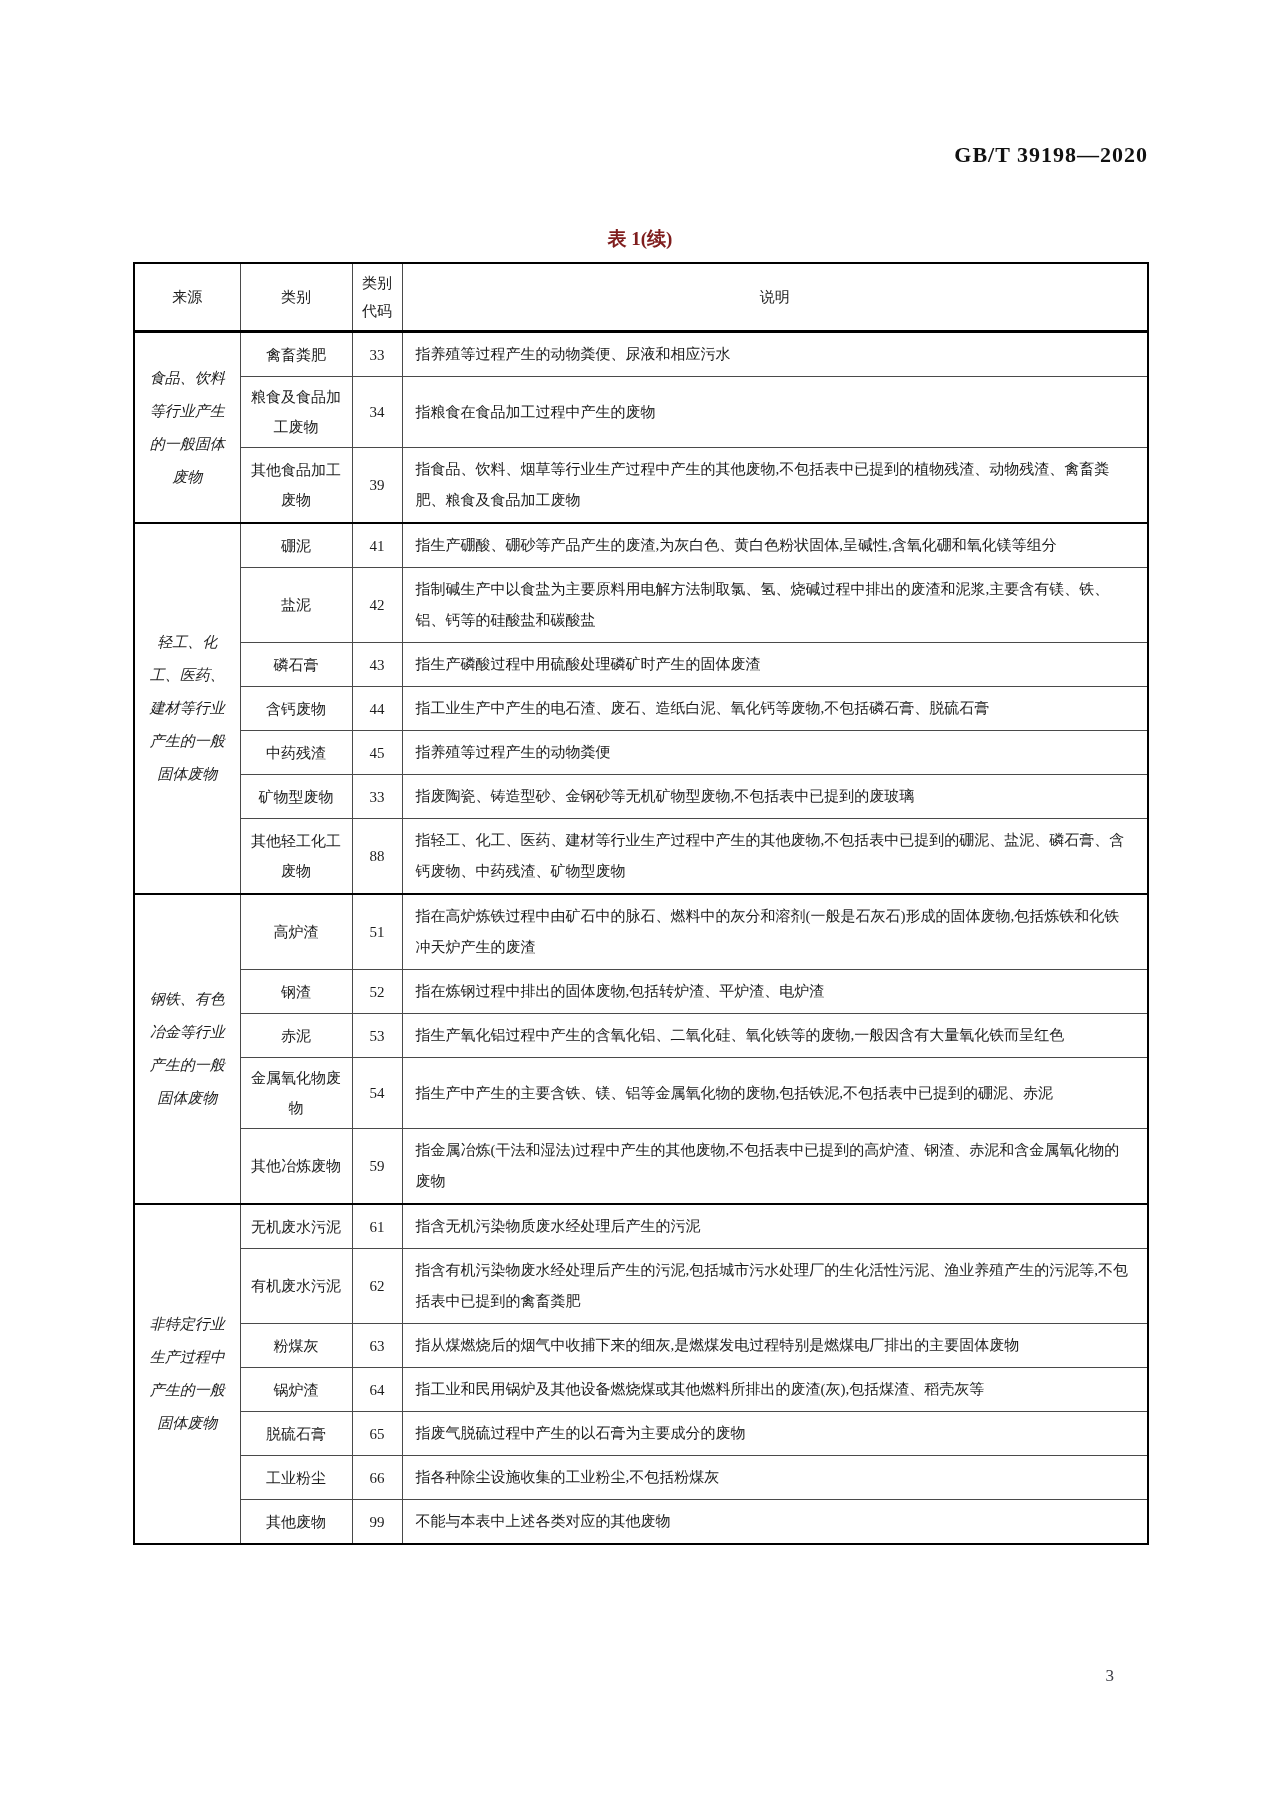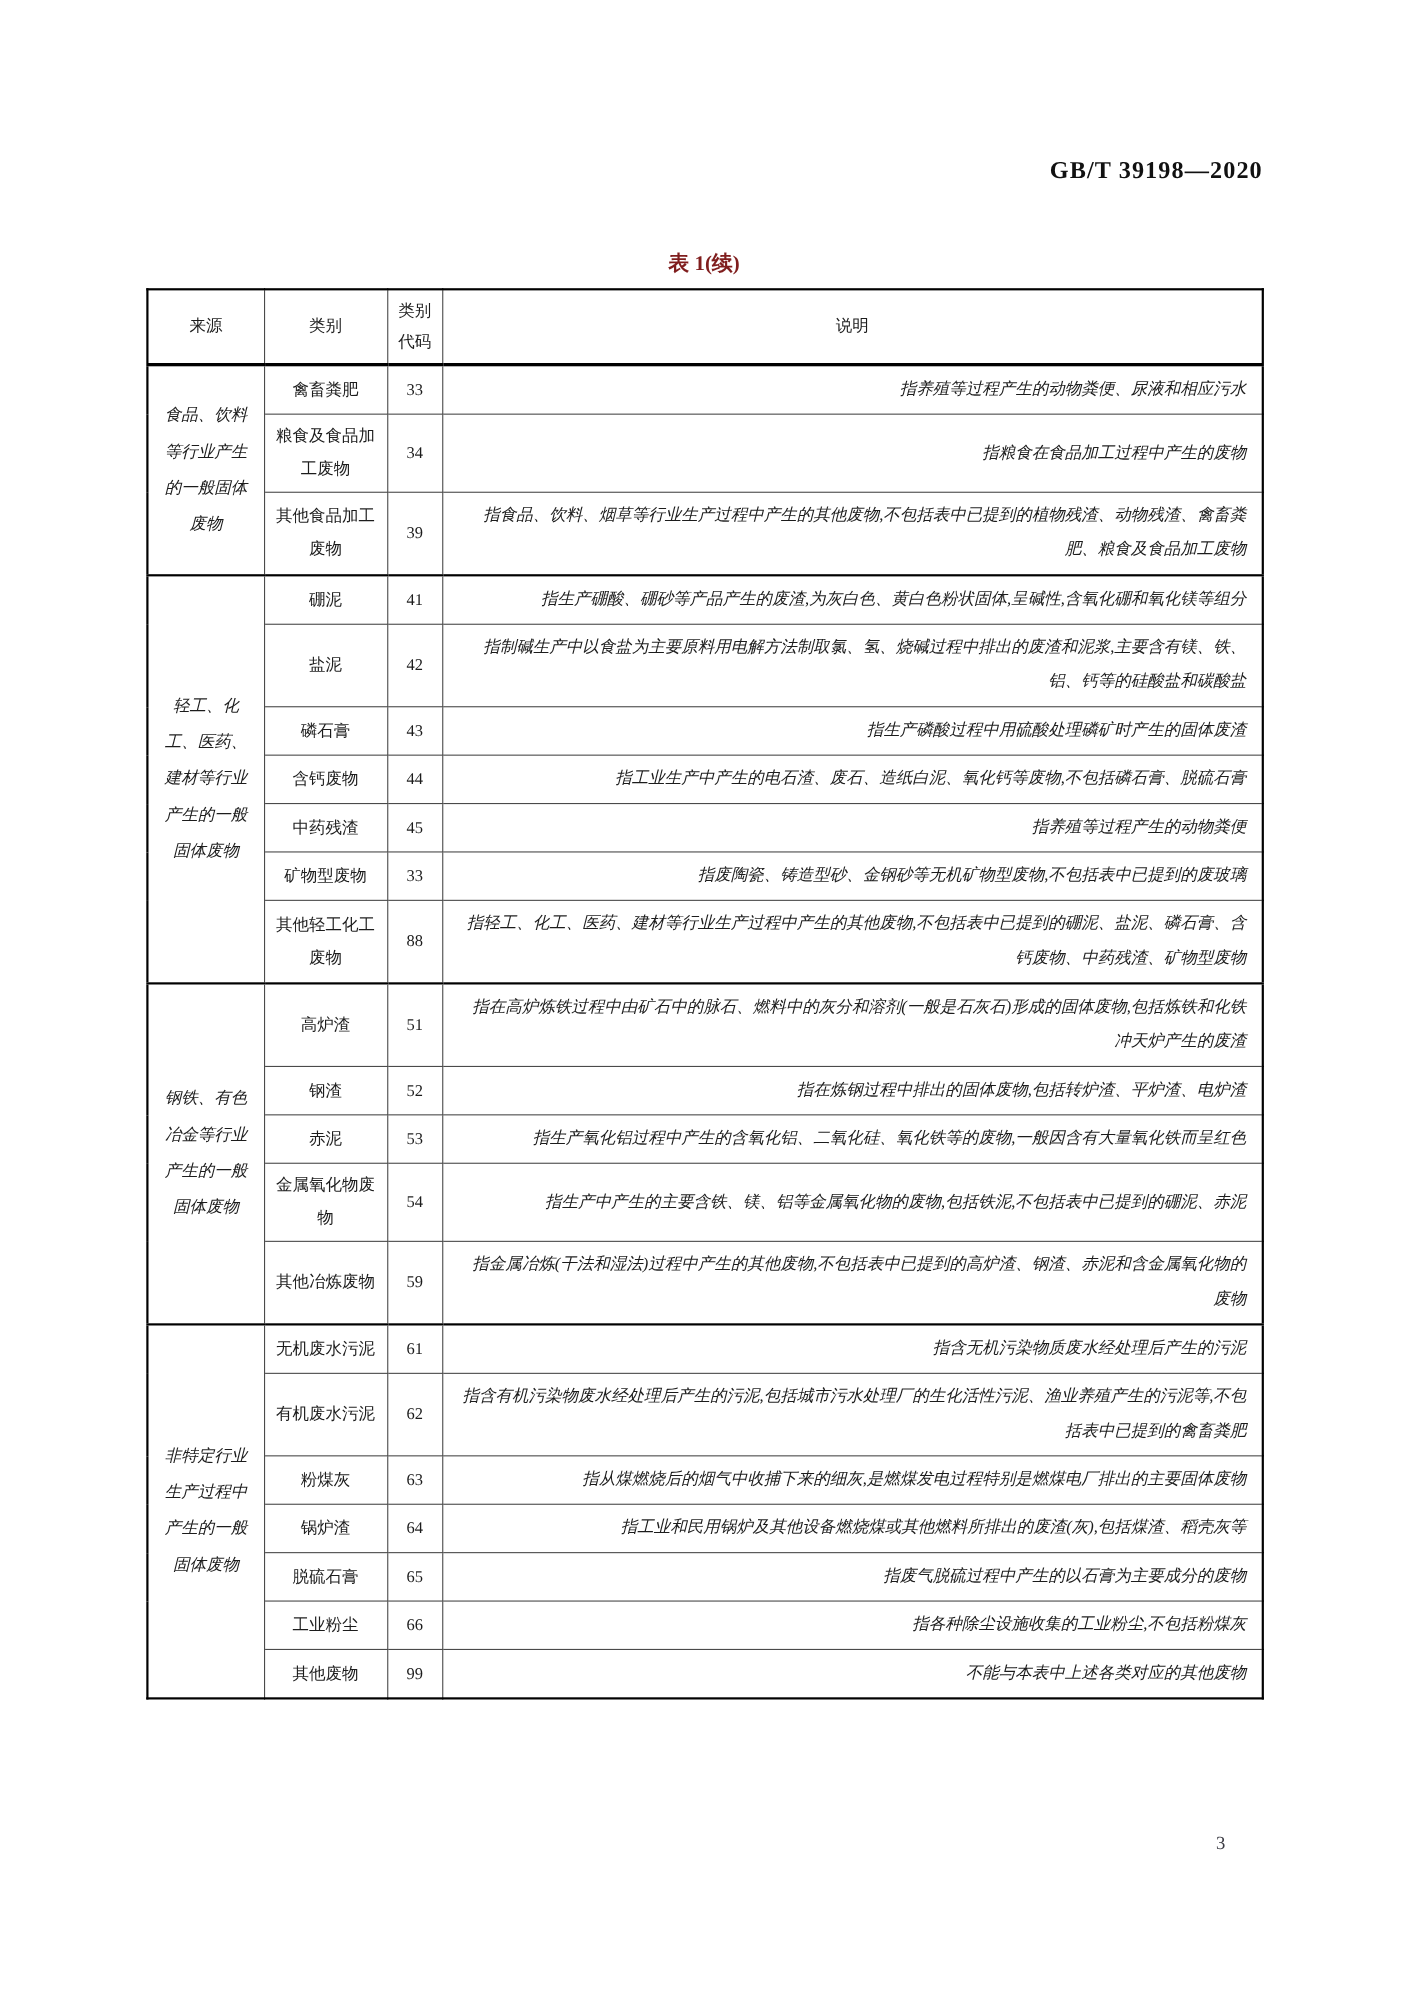--- a/index.html
+++ b/index.html
@@ -72,24 +72,23 @@
     text-align: center;
     line-height: 30px;
     padding: 5px 6px;
   }
   td.c-code {
     text-align: center;
     line-height: 30px;
     padding: 5px 2px;
   }
   td.c-desc {
-    text-align: right;
+    text-align: left;
     line-height: 31px;
     padding: 6px 14px 6px 13px;
-    font-style: italic;
   }
   tr.group-start td {
     border-top: 2px solid #000;
     margin-left: 16px;
   }
   .page-number {
     position: absolute;
     top: 1666px;
     right: 166px;
     font-size: 17px;

